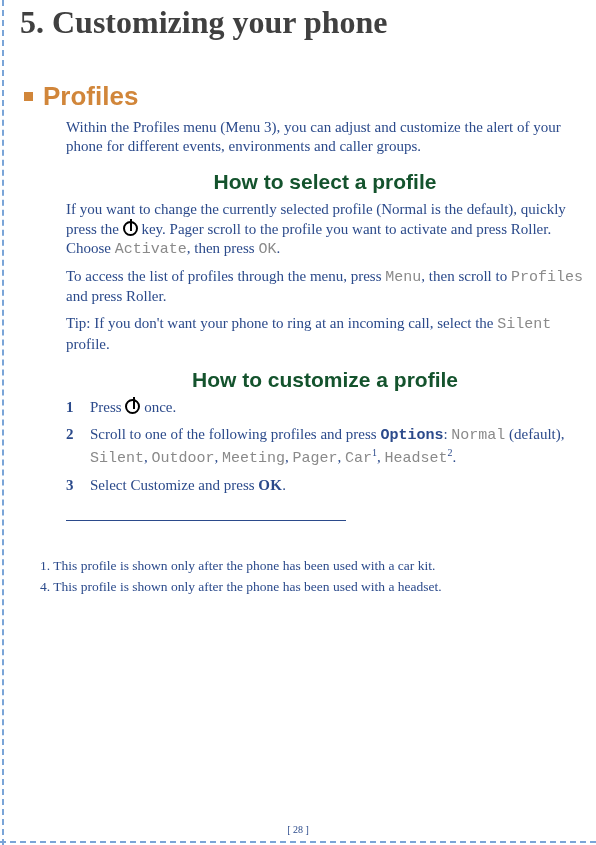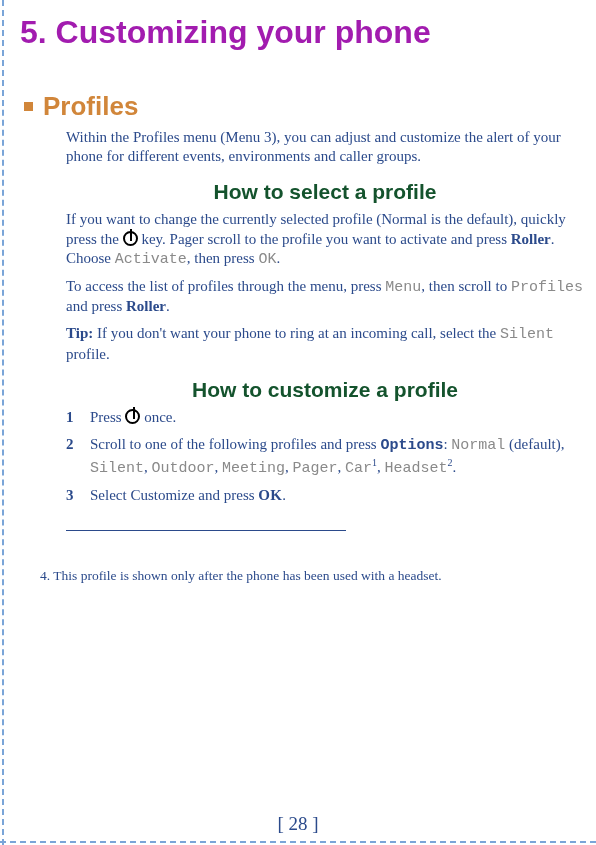--- a/index.html
+++ b/index.html
@@ -28,26 +28,26 @@
     right: 0;
     bottom: 2px;
     height: 2px;
     border-bottom: 2px dashed #7aa5d8;
   }
   .page {
     position: relative;
     padding: 0 12px 0 20px;
   }
   .chapter-title {
-    font-family: Liberation Sans, sans-serif;
+    font-family: Liberation Serif, serif;
     font-size: 32px;
     font-weight: 700;
-    color: #a21caf;
+    color: #404040;
     margin: 0 0 40px 0;
-    padding-top: 14px;
+    padding-top: 4px;
   }
   .section-row {
     display: flex;
     align-items: center;
     gap: 10px;
     margin-bottom: 4px;
   }
   .bullet {
     width: 9px;
     height: 9px;
@@ -85,21 +85,21 @@
     color: #8a8a8a;
     font-size: 15px;
   }
   .mono-bold {
     font-family: 'Courier New', Courier, monospace;
     color: #2b4a8b;
     font-weight: 700;
     font-size: 15px;
     margin-top: 16px;
   }
-  .bold { font-weight: 700; }
+  .bold { font-weight: 400; }
   .power-icon {
     display: inline-block;
     width: 15px;
     height: 15px;
     border: 2px solid #000;
     border-radius: 50%;
     position: relative;
     vertical-align: -2px;
     background: #fff;
   }
@@ -157,21 +157,21 @@
     padding-left: 18px;
     line-height: 1.35;
   }
   .page-number {
     position: absolute;
     bottom: 10px;
     left: 0;
     right: 0;
     text-align: center;
     font-family: Georgia, serif;
-    font-size: 19px;
+    font-size: 10px;
     color: #2b4a8b;
   }
 </style>
 </head>
 <body>
 
 <div class="border-left"></div>
 <div class="border-bottom"></div>
 
 <div class="page">
@@ -220,18 +220,19 @@
         <span class="step-body">
           <span>Select </span><span class="times-roman">Customize</span><span> and press </span><span class="smallcaps-bold">OK</span><span>.</span>
         </span>
       </li>
     </ol>
   </div>
 
   <hr class="rule">
 
   <div class="footnotes">
+    <p>1.   This profile is shown only after the phone has been used with a car kit.</p>
     <p>4.   This profile is shown only after the phone has been used with a headset.</p>
   </div>
 
 </div>
 
 <div class="page-number">[ 28 ]</div>
 
 </body></html>

